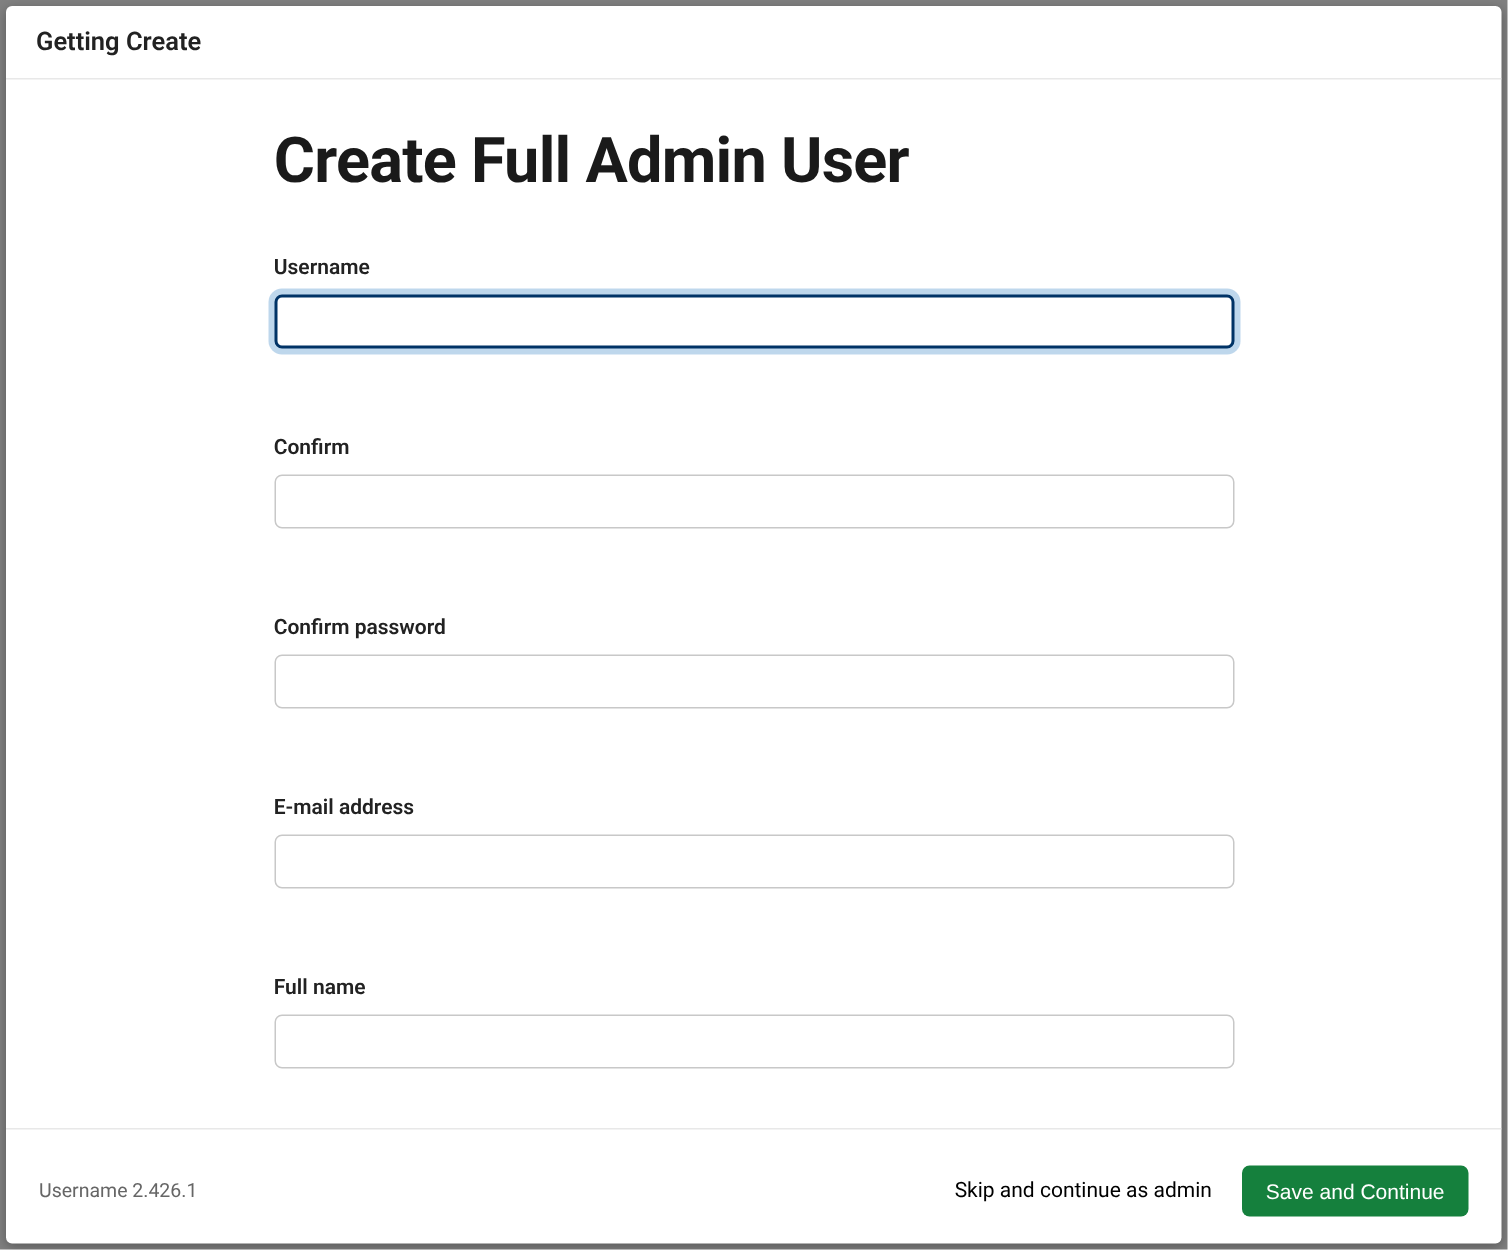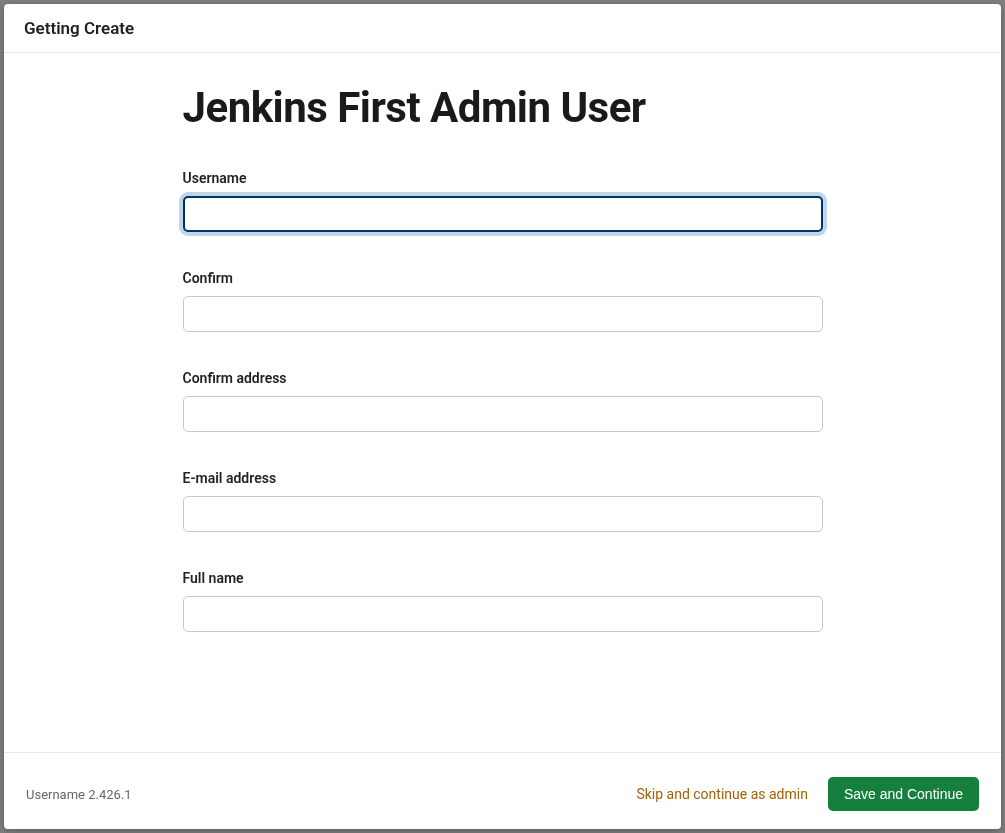--- a/index.html
+++ b/index.html
@@ -42,21 +42,21 @@
       padding: 0 0 0 0;
     }
     .page-title {
       font-size: 42px;
       font-weight: 700;
       color: #1a1a1a;
       margin-bottom: 38px;
       letter-spacing: -0.5px;
     }
     .form-group {
-      margin-bottom: 38px;
+      margin-bottom: 58px;
     }
     .form-label {
       display: block;
       font-size: 14px;
       font-weight: 600;
       color: #222;
       margin-bottom: 10px;
     }
     .form-input {
       width: 100%;
@@ -83,21 +83,21 @@
       font-size: 13px;
       color: #666;
     }
     .footer-actions {
       display: flex;
       align-items: center;
       gap: 20px;
     }
     .link-action {
       font-size: 14px;
-      color: #a16207;
+      color: #000000;
       text-decoration: none;
       cursor: pointer;
     }
     .btn-primary {
       background: #15803d;
       color: #ffffff;
       border: none;
       border-radius: 5px;
       padding: 9px 16px;
       font-size: 14px;
@@ -106,34 +106,34 @@
     }
   </style>
 </head>
 <body>
 
 <div class="dialog">
   <div class="dialog-header">Getting Create</div>
 
   <div class="dialog-body">
     <div class="form-container">
-      <h1 class="page-title">Jenkins First Admin User</h1>
+      <h1 class="page-title">Create Full Admin User</h1>
 
       <div class="form-group">
         <label class="form-label">Username</label>
         <input type="text" class="form-input focused" value="" style="">
       </div>
 
       <div class="form-group">
         <label class="form-label">Confirm</label>
         <input type="password" class="form-input" value="" style="">
       </div>
 
       <div class="form-group">
-        <label class="form-label">Confirm address</label>
+        <label class="form-label">Confirm password</label>
         <input type="password" class="form-input" value="" style="">
       </div>
 
       <div class="form-group">
         <label class="form-label">E-mail address</label>
         <input type="text" class="form-input" value="" style="">
       </div>
 
       <div class="form-group">
         <label class="form-label">Full name</label>

